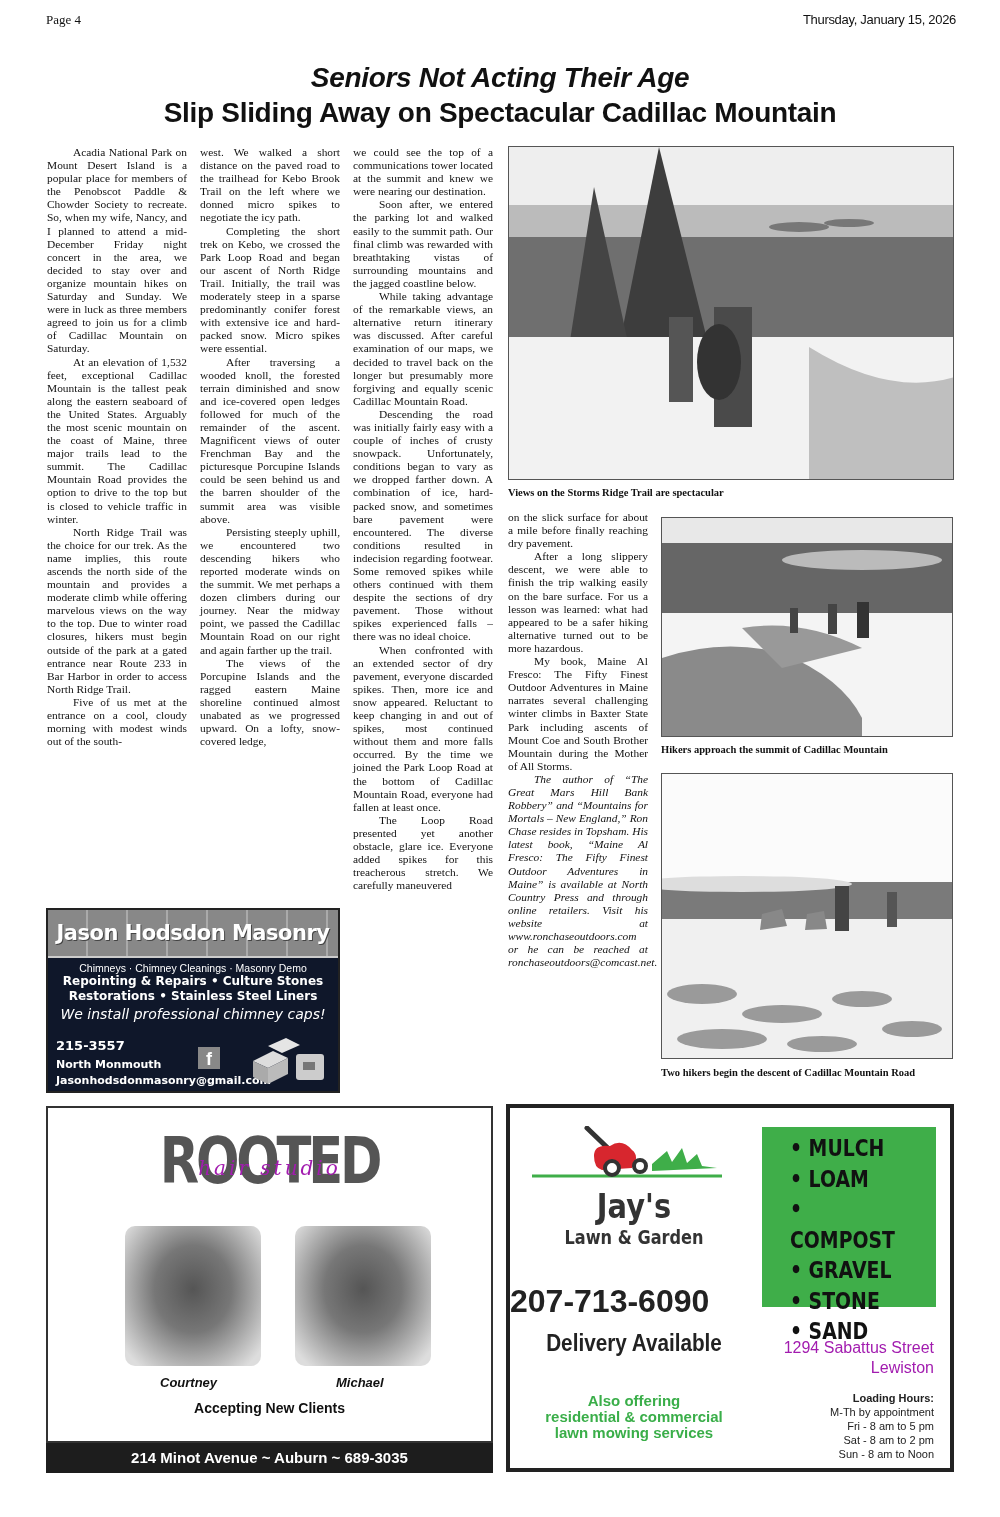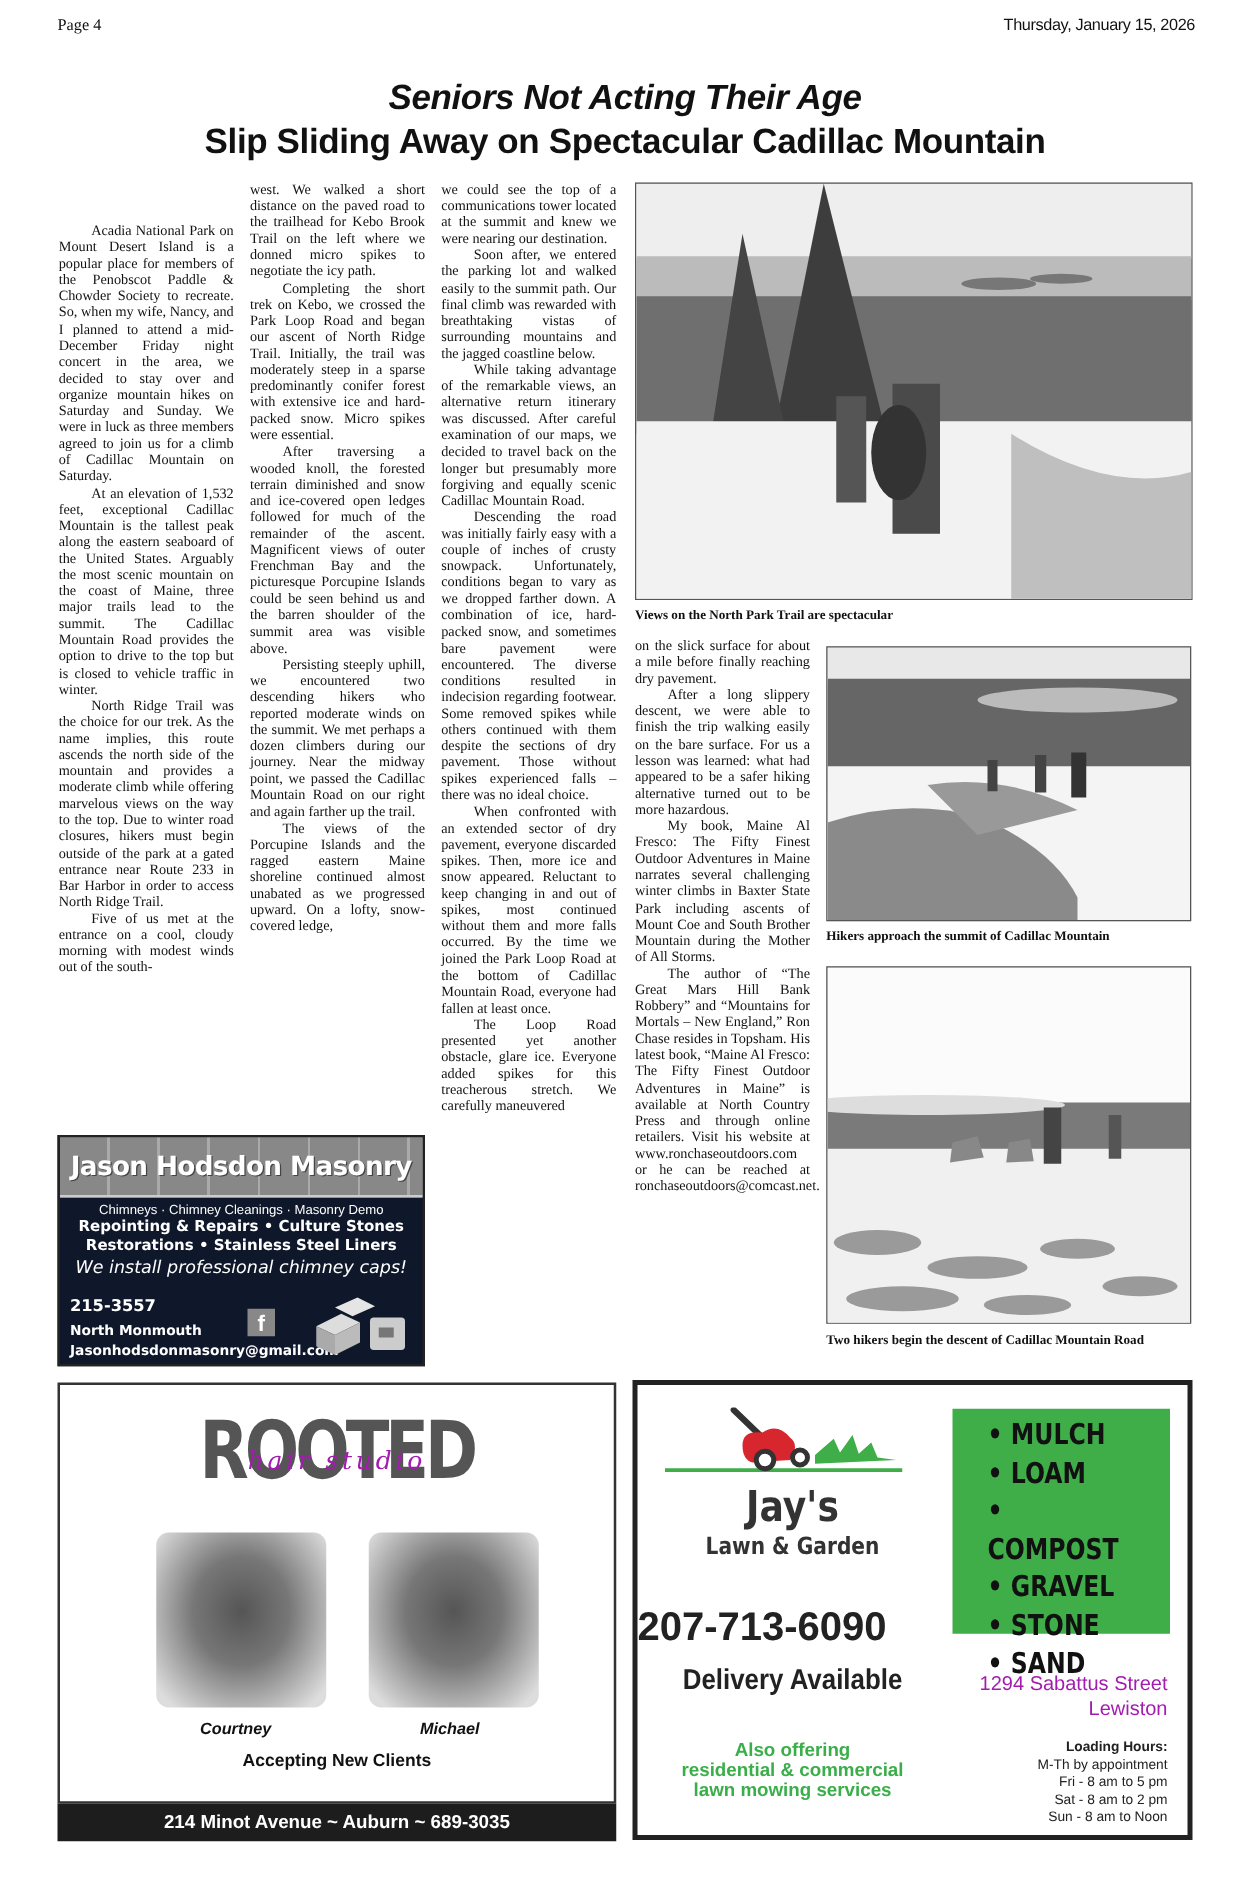--- a/index.html
+++ b/index.html
@@ -5,21 +5,21 @@
   * { box-sizing: border-box; margin: 0; padding: 0; }
   body { width: 1000px; height: 1517px; background: #fff; position: relative; font-family: "Liberation Serif", serif; color: #111; overflow: hidden; }
   .abs { position: absolute; }
   .page-num { left: 46px; top: 12px; font-size: 13px; font-family: "Liberation Serif", serif; }
   .page-date { right: 44px; top: 12px; font-size: 13px; font-family: "Liberation Sans", sans-serif; letter-spacing: -0.3px; }
   .head1 { left: 0; width: 1000px; top: 62px; text-align: center; font-family: "Liberation Sans", sans-serif; font-style: italic; font-weight: bold; font-size: 28px; letter-spacing: -0.3px; }
   .head2 { left: 0; width: 1000px; top: 97px; text-align: center; font-family: "Liberation Sans", sans-serif; font-weight: bold; font-size: 28px; letter-spacing: -0.3px; }
   .col { font-size: 11.4px; line-height: 13.1px; text-align: justify; hyphens: manual; }
   .col p { text-indent: 26px; }
   .col p.cont { text-indent: 0; }
-  .col p.it { }
+  .col p.it { font-style: italic; }
   .photo { border: 1px solid #555; overflow: hidden; background: #ddd; }
   .caption { font-weight: bold; font-size: 10.5px; font-family: "Liberation Serif", serif; }
   
   .masonry { left: 46px; top: 908px; width: 294px; height: 185px; background: #0f172a; border: 2px solid #222; color: #fff; font-family: "DejaVu Sans", sans-serif; }
   .masonry .brick { height: 48px; background: repeating-linear-gradient(90deg,#888 0 38px,#aaa 38px 40px), #999; border-bottom: 2px solid #ccc; display:flex; align-items:center; justify-content:center; }
   .masonry .title { font-size: 21px; font-weight: bold; color: #fff; text-shadow: 1px 1px 0 #444; letter-spacing: -0.5px; }
   .masonry .l1 { text-align:center; font-size: 10.5px; margin-top: 4px; font-family: "Liberation Sans", sans-serif; }
   .masonry .l2 { text-align:center; font-size: 12px; font-weight: bold; line-height: 15px; }
   .masonry .l3 { text-align:center; font-size: 14px; font-style: italic; margin-top: 2px; }
   .masonry .phone { position:absolute; left: 8px; top: 128px; font-size: 13px; font-weight:bold; }
@@ -50,21 +50,21 @@
   .jays .hours .h { font-weight:bold; }
 </style>
 </head>
 <body>
 
 <div class="abs page-num">Page 4</div>
 <div class="abs page-date">Thursday, January 15, 2026</div>
 <div class="abs head1">Seniors Not Acting Their Age</div>
 <div class="abs head2">Slip Sliding Away on Spectacular Cadillac Mountain</div>
 
-<div class="abs col" style="left:47px;top:146px;width:140px;height:740px;margin-top:33px;">
+<div class="abs col" style="left:47px;top:146px;width:140px;height:740px;">
     <p>Acadia National Park on Mount Desert Island is a popular place for members of the Penobscot Paddle &amp; Chowder Society to recreate. So, when my wife, Nancy, and I planned to attend a mid-December Friday night concert in the area, we decided to stay over and organize mountain hikes on Saturday and Sunday. We were in luck as three members agreed to join us for a climb of Cadillac Mountain on Saturday.</p>
     <p>At an elevation of 1,532 feet, exceptional Cadillac Mountain is the tallest peak along the eastern seaboard of the United States. Arguably the most scenic mountain on the coast of Maine, three major trails lead to the summit. The Cadillac Mountain Road provides the option to drive to the top but is closed to vehicle traffic in winter.</p>
     <p>North Ridge Trail was the choice for our trek. As the name implies, this route ascends the north side of the mountain and provides a moderate climb while offering marvelous views on the way to the top. Due to winter road closures, hikers must begin outside of the park at a gated entrance near Route 233 in Bar Harbor in order to access North Ridge Trail.</p>
     <p>Five of us met at the entrance on a cool, cloudy morning with modest winds out of the south-</p>
   </div>
 <div class="abs col" style="left:200px;top:146px;width:140px;height:740px;">
     <p class="cont">west. We walked a short distance on the paved road to the trailhead for Kebo Brook Trail on the left where we donned micro spikes to negotiate the icy path.</p>
     <p>Completing the short trek on Kebo, we crossed the Park Loop Road and began our ascent of North Ridge Trail. Initially, the trail was moderately steep in a sparse predominantly conifer forest with extensive ice and hard-packed snow. Micro spikes were essential.</p>
     <p>After traversing a wooded knoll, the forested terrain diminished and snow and ice-covered open ledges followed for much of the remainder of the ascent. Magnificent views of outer Frenchman Bay and the picturesque Porcupine Islands could be seen behind us and the barren shoulder of the summit area was visible above.</p>
     <p>Persisting steeply uphill, we encountered two descending hikers who reported moderate winds on the summit. We met perhaps a dozen climbers during our journey. Near the midway point, we passed the Cadillac Mountain Road on our right and again farther up the trail.</p>
@@ -94,21 +94,21 @@
     <rect y="90" width="446" height="110" fill="#6f6f6f"></rect>
     <polygon points="150,0 110,200 200,200" fill="#3d3d3d"></polygon>
     <polygon points="85,40 60,200 120,200" fill="#444"></polygon>
     <rect y="190" width="446" height="144" fill="#f2f2f2"></rect>
     <path d="M300 200 Q380 250 446 230 L446 334 L300 334Z" fill="#bfbfbf"></path>
     <rect x="160" y="170" width="24" height="85" fill="#555"></rect>
     <rect x="205" y="160" width="38" height="120" fill="#4a4a4a"></rect>
     <ellipse cx="210" cy="215" rx="22" ry="38" fill="#333"></ellipse>
   </svg>
 </div>
-<div class="abs caption" style="left:508px;top:487px;">Views on the North Park Trail are spectacular</div>
+<div class="abs caption" style="left:508px;top:487px;">Views on the Storms Ridge Trail are spectacular</div>
 
 <div class="abs photo" style="left:661px;top:517px;width:292px;height:220px;">
   <svg width="292" height="220" viewBox="0 0 292 220">
     <rect width="292" height="30" fill="#e8e8e8"></rect>
     <rect y="25" width="292" height="90" fill="#666"></rect>
     <ellipse cx="200" cy="42" rx="80" ry="10" fill="#bbb"></ellipse>
     <rect y="95" width="292" height="125" fill="#f4f4f4"></rect>
     <path d="M0 140 Q60 120 120 135 Q180 160 200 200 L200 220 L0 220Z" fill="#8a8a8a"></path>
     <path d="M80 110 Q140 100 200 130 L120 150Z" fill="#999"></path>
     <rect x="128" y="90" width="8" height="25" fill="#444"></rect>

